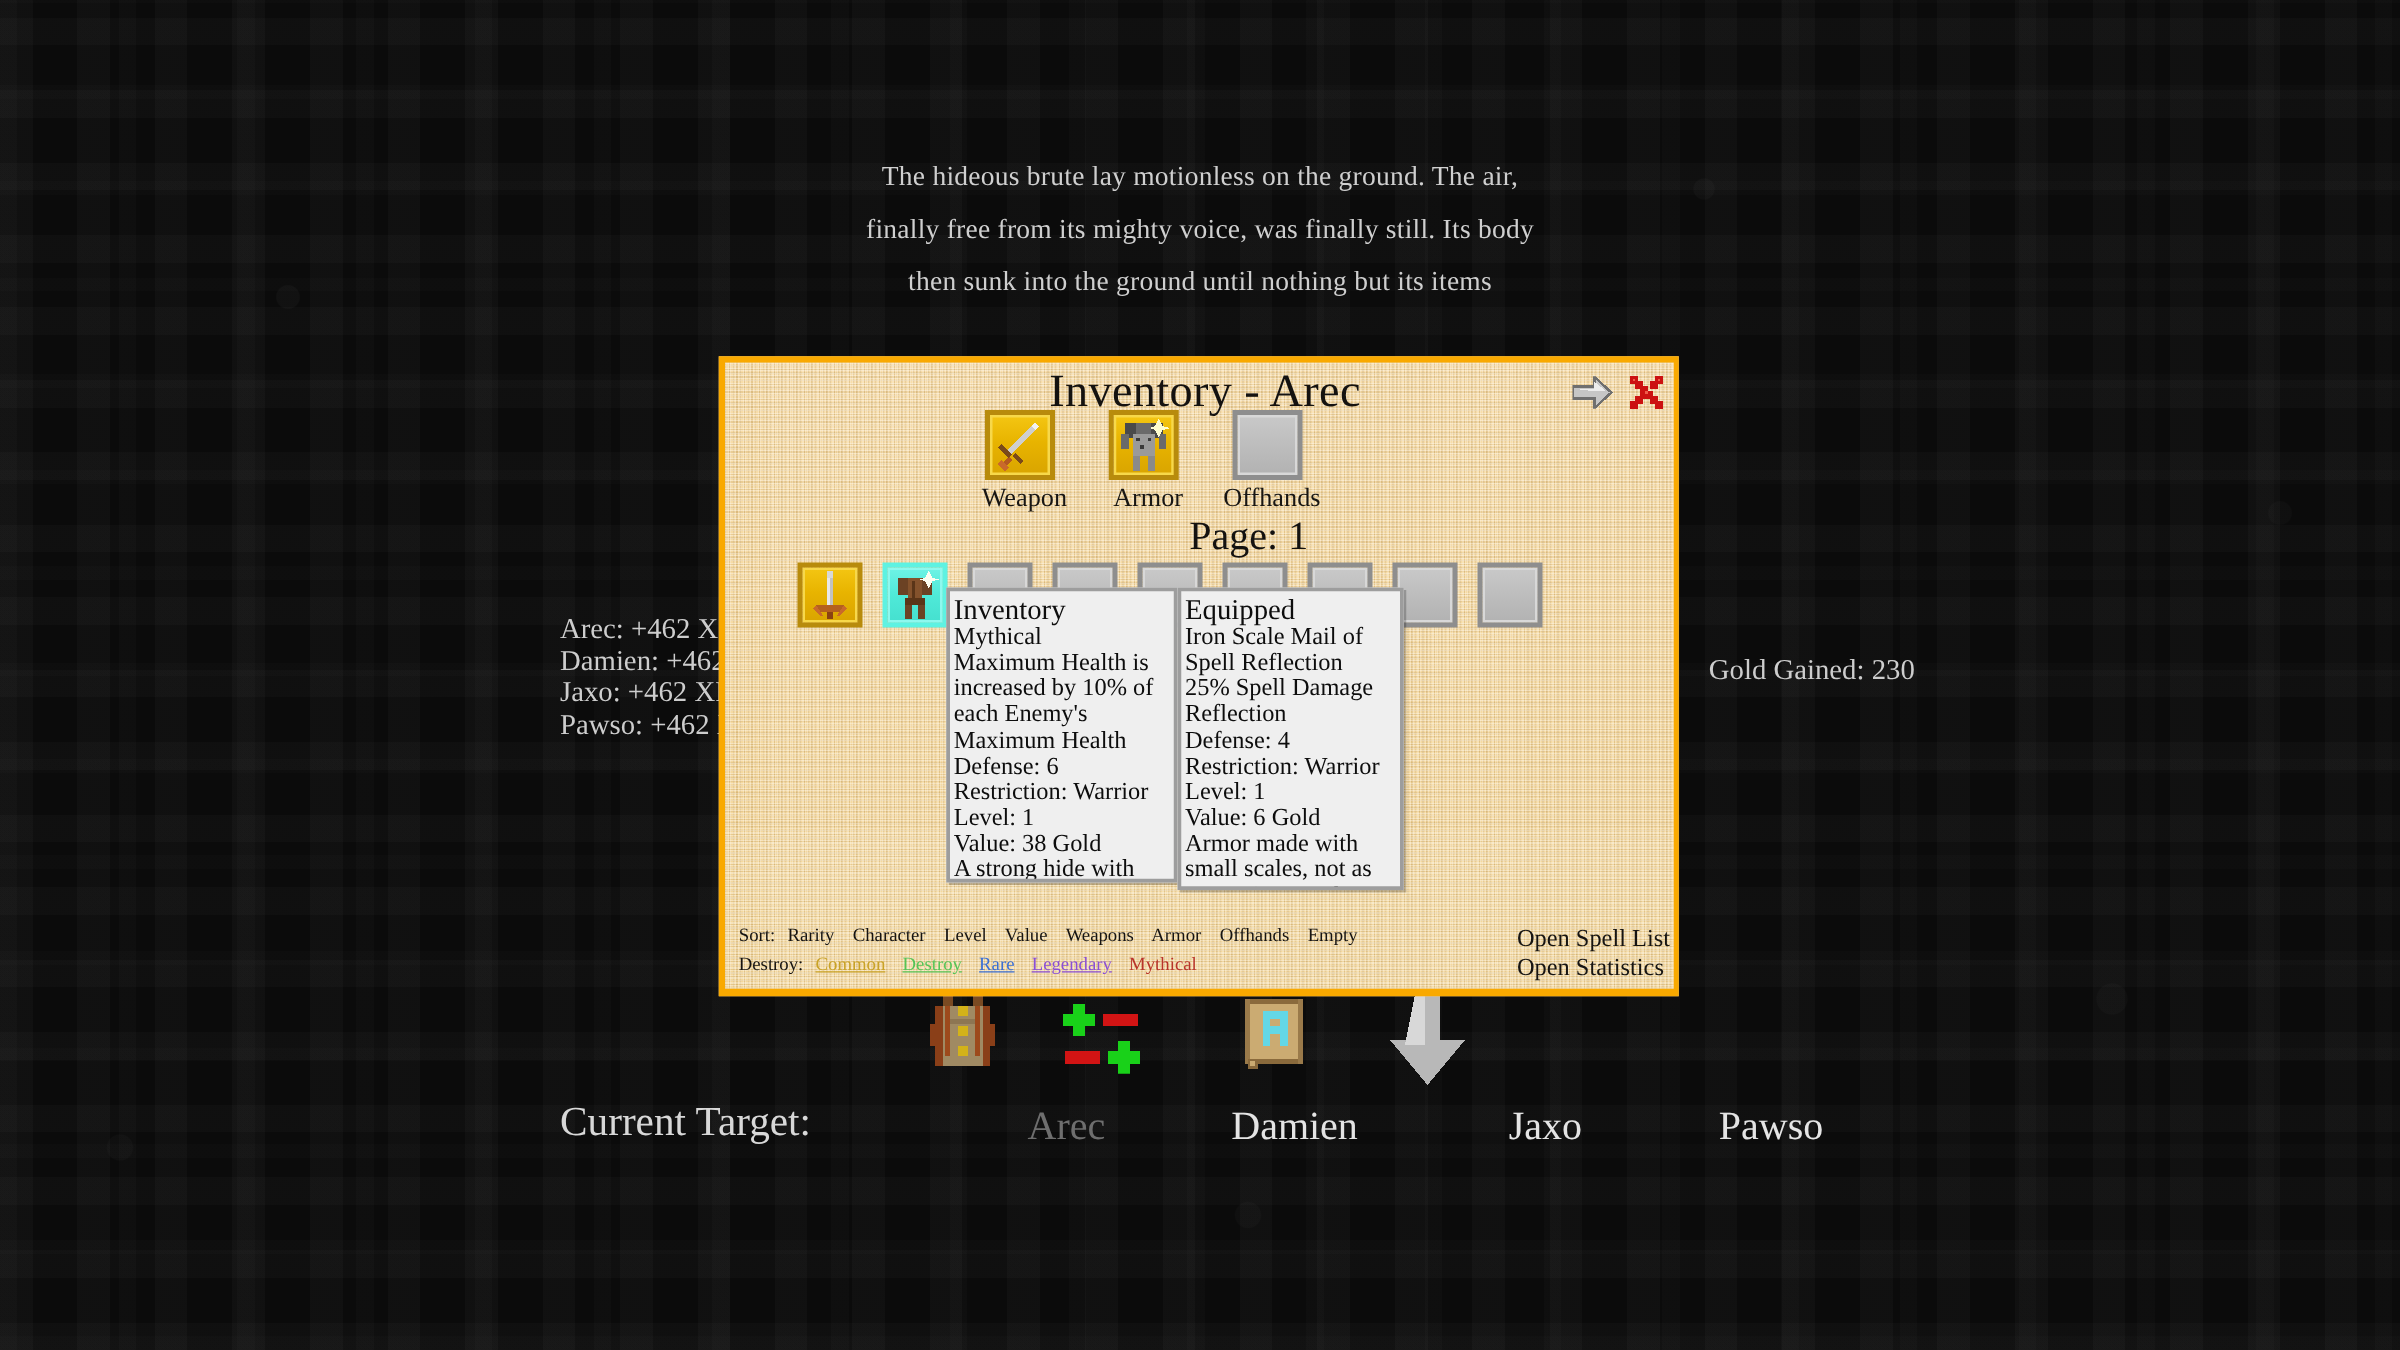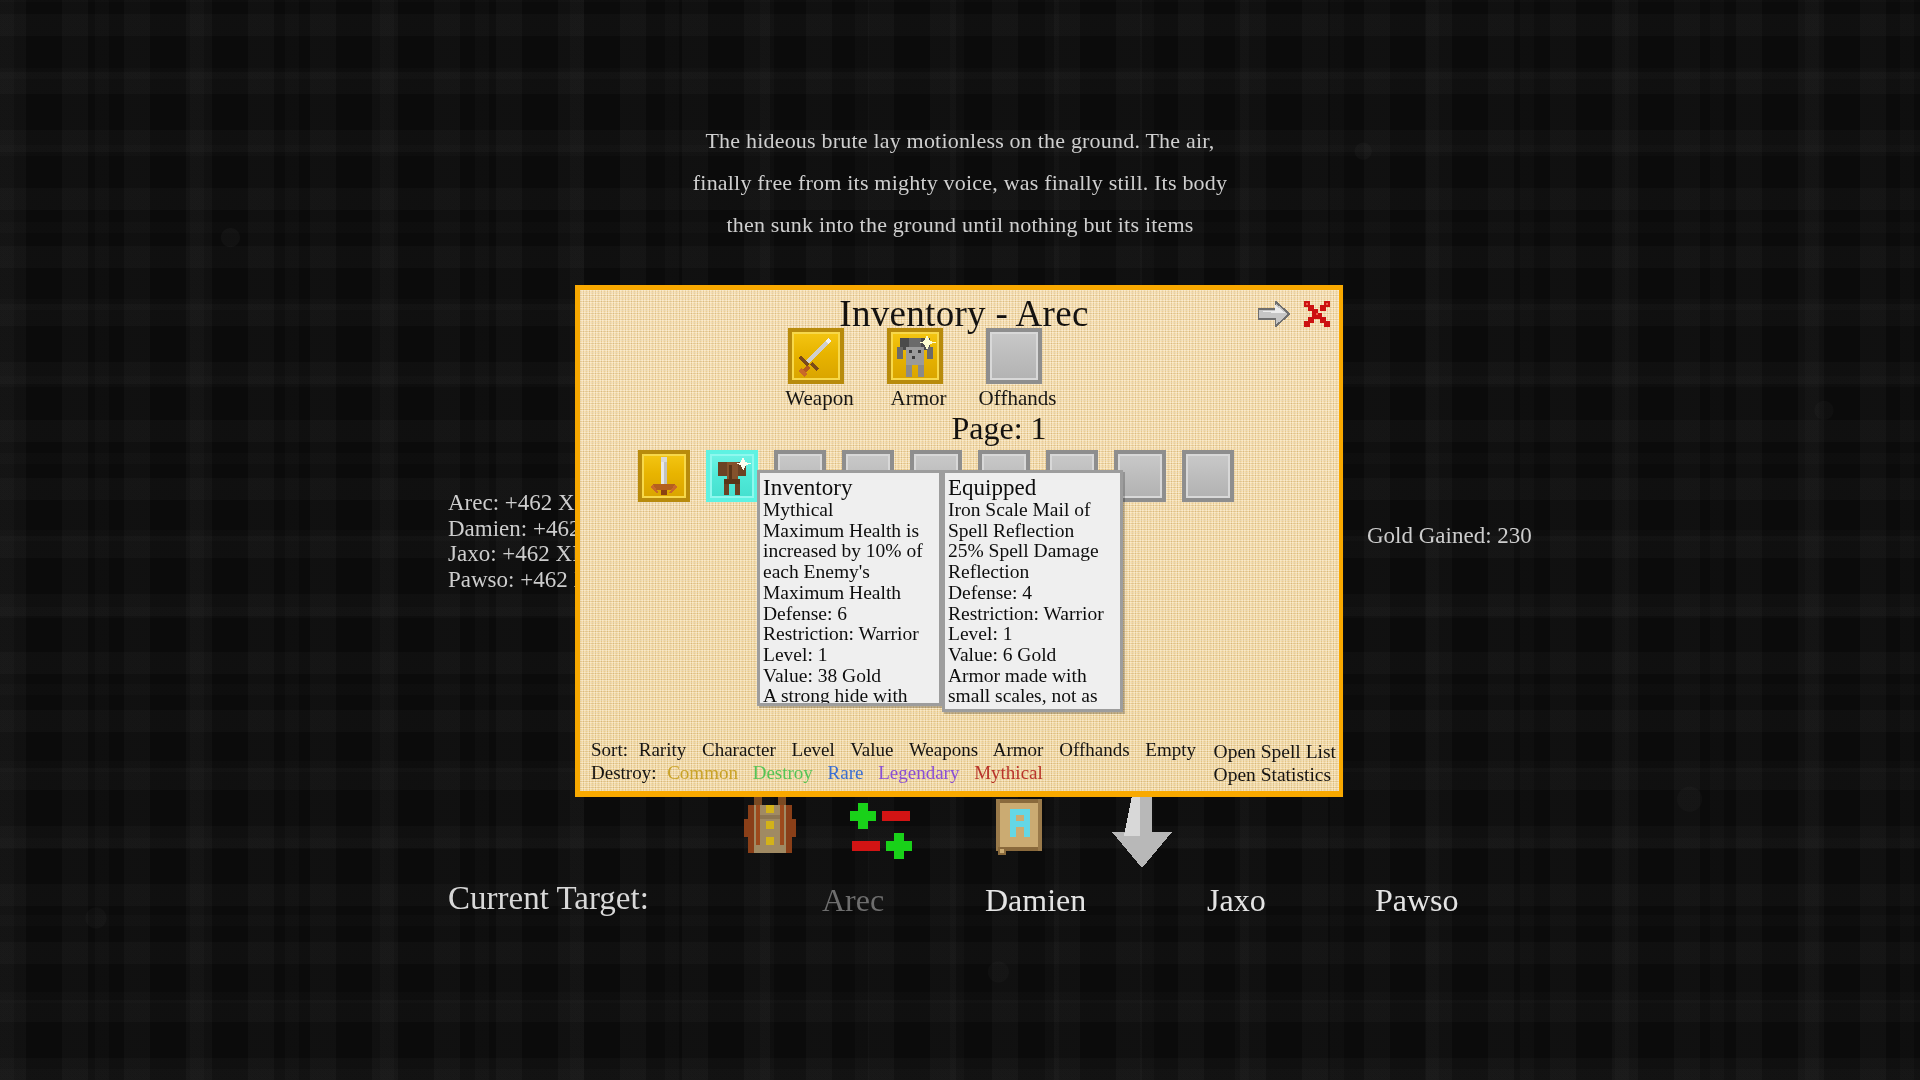--- a/index.html
+++ b/index.html
@@ -189,27 +189,27 @@
     margin-bottom:-1px;
   }
   .tip p{ margin:0; }
 
   #tip-inventory{ left:177px; top:180px; width:185px; height:236px; }
   #tip-equipped{ left:362px; top:180px; width:181px; height:242px; }
 
   
   #footer{
     position:absolute; left:11px; bottom:5px; width:746px; height:48px;
-    font-size:19px; line-height:23px; color:#161412;
+    font-size:15px; line-height:23px; color:#161412;
   }
   #footer .row{ white-space:nowrap; }
   #footer .opt{ cursor:pointer; }
   #footer .lead{ margin-right:6px; }
   .sort-opt{ margin-right:11px; }
-  .rar-opt{ margin-right:10px; }
+  .rar-opt{ margin-right:10px;text-decoration:underline; }
 
   #footer-right{
     position:absolute; right:3px; bottom:5px;
     text-align:left; font-size:19.5px; line-height:23px; color:#161412;
   }
   #footer-right div{ cursor:pointer; white-space:nowrap; }
 
   .px{ image-rendering: pixelated; display:block; }
 </style>
 </head>

